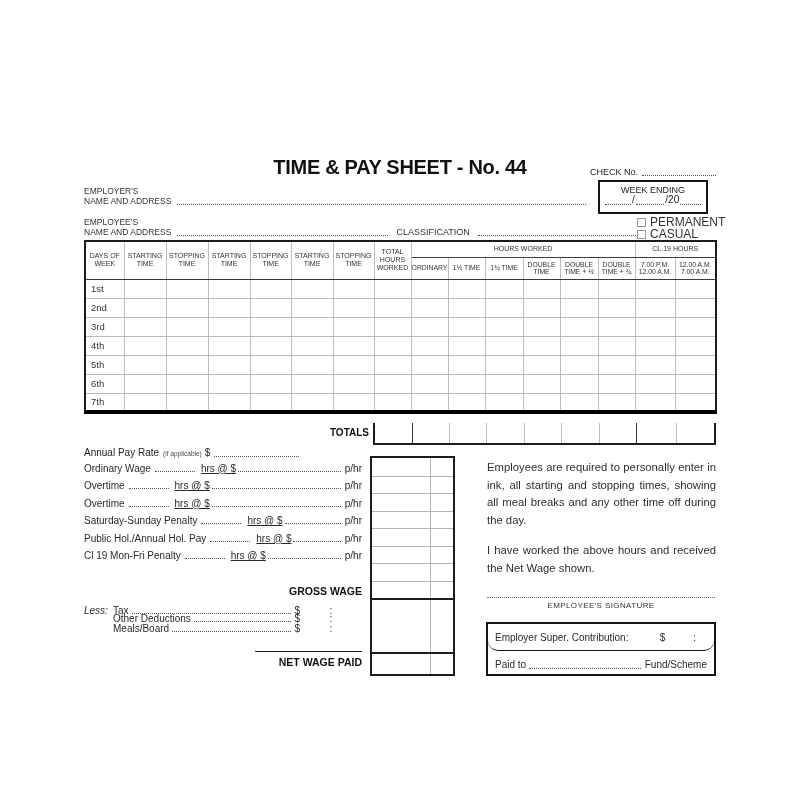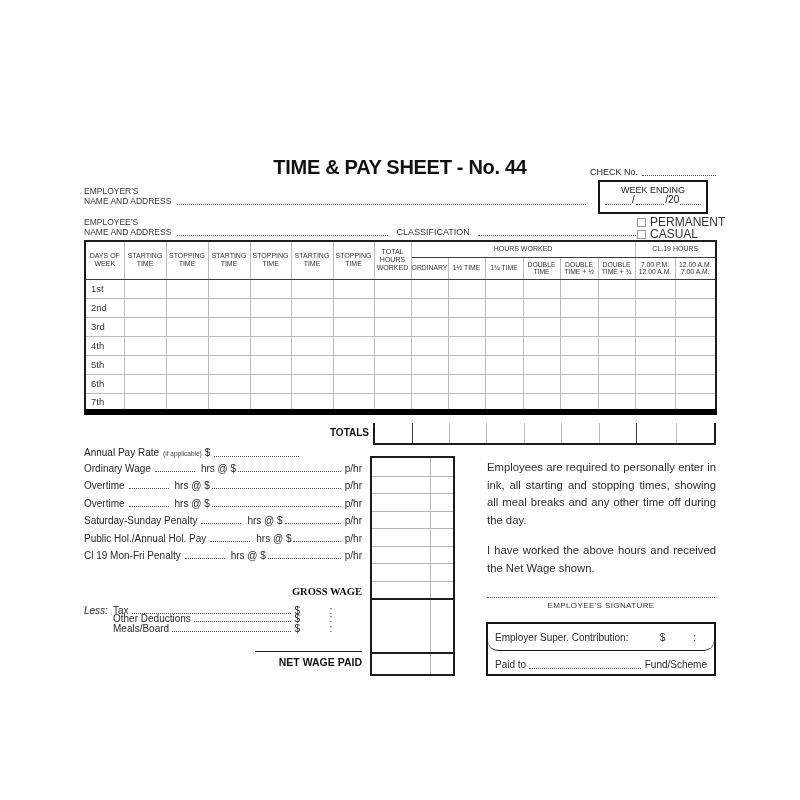--- a/index.html
+++ b/index.html
@@ -41,45 +41,45 @@
   .sheet th, .sheet td { border:1px solid #bcbcbc; padding:0; }
   .sheet th { font-weight:normal; font-size:7px; line-height:8px; text-align:center;
               color:#333; vertical-align:middle; }
   .sheet th.sub { font-size:6.8px; line-height:7.5px; }
   .sheet .gl { border-left:1.6px solid #3a3a3a; }
   .sheet thead th { border-bottom:1px solid #3a3a3a; }
   .sheet thead tr.r1 th.band { height:16px; }
   .sheet thead tr.r2 th { height:22px; }
   .sheet tbody td { height:19px; }
   .sheet td.day { font-size:9.5px; color:#333; text-align:left; padding-left:5px; }
-  .sheet tbody tr:last-child td { border-bottom:6px solid #000000; }
+  .sheet tbody tr:last-child td { border-bottom:4px solid #000000; }
 
   
   .totals-label { left:84px; top:427px; width:285px; text-align:right;
                   font-size:10px; font-weight:bold; color:#111; }
   .totalsbar { left:373px; top:423px; width:343px; height:22px; display:flex;
                border:2px solid #1c1c1c; border-top:none; }
   .totalsbar .tcell { border-left:1px solid #bcbcbc; height:100%; }
   .totalsbar .tcell:first-child { border-left:none; }
   .totalsbar .tgl { border-left:1.6px solid #3a3a3a; }
 
   
   .annual { left:84px; top:446px; width:278px; display:flex; align-items:flex-end; font-size:10px; }
   .annual .note { font-size:6.5px; margin:0 3px 1px 4px; color:#444; }
   .annual .cur { margin:0 4px 0 0; }
   .annual .dots { width:85px; margin-bottom:1px; }
 
   .wrow { left:84px; width:278px; height:17.5px; display:flex; align-items:flex-end; font-size:10px; color:#2a2a2a; }
   .wrow .dots { margin-bottom:2px; }
   .wrow .lead { flex:1; margin-left:4px; max-width:40px; }
-  .wrow .mid { white-space:nowrap; margin:0 2px 0 6px; }
+  .wrow .mid { white-space:nowrap; margin:0 2px 0 6px;text-decoration:underline; }
   .wrow .tail { flex:1; margin-right:4px; }
   .wrow .sfx { white-space:nowrap; }
   .oprow .dots { flex:1; margin-left:4px; margin-bottom:2px; }
-  .grossrow { justify-content:flex-end; font-weight:bold; font-size:10.5px; color:#111;font-family:Liberation Serif, serif; }
+  .grossrow { justify-content:flex-end; font-weight:bold; font-size:10.5px; color:#111; }
 
   .lessblock { left:84px; width:278px; height:18px; display:flex; align-items:flex-end; font-size:10px; color:#2a2a2a; }
   .lessblock .less { width:29px; font-style:italic; flex:0 0 29px; }
   .lessblock .dlabel { white-space:nowrap; }
   .lessblock .dots { flex:1; margin:0 0 2px 3px; }
   .lessblock .cur { margin-left:3px; }
   .lessblock .colon { width:62px; text-align:center; flex:0 0 62px; }
   .subline { left:255px; top:651px; width:107px; border-bottom:1.5px solid #222; height:1px; }
   .netlabel { left:84px; top:656px; width:278px; text-align:right;
               font-size:10.5px; font-weight:bold; color:#111; }

